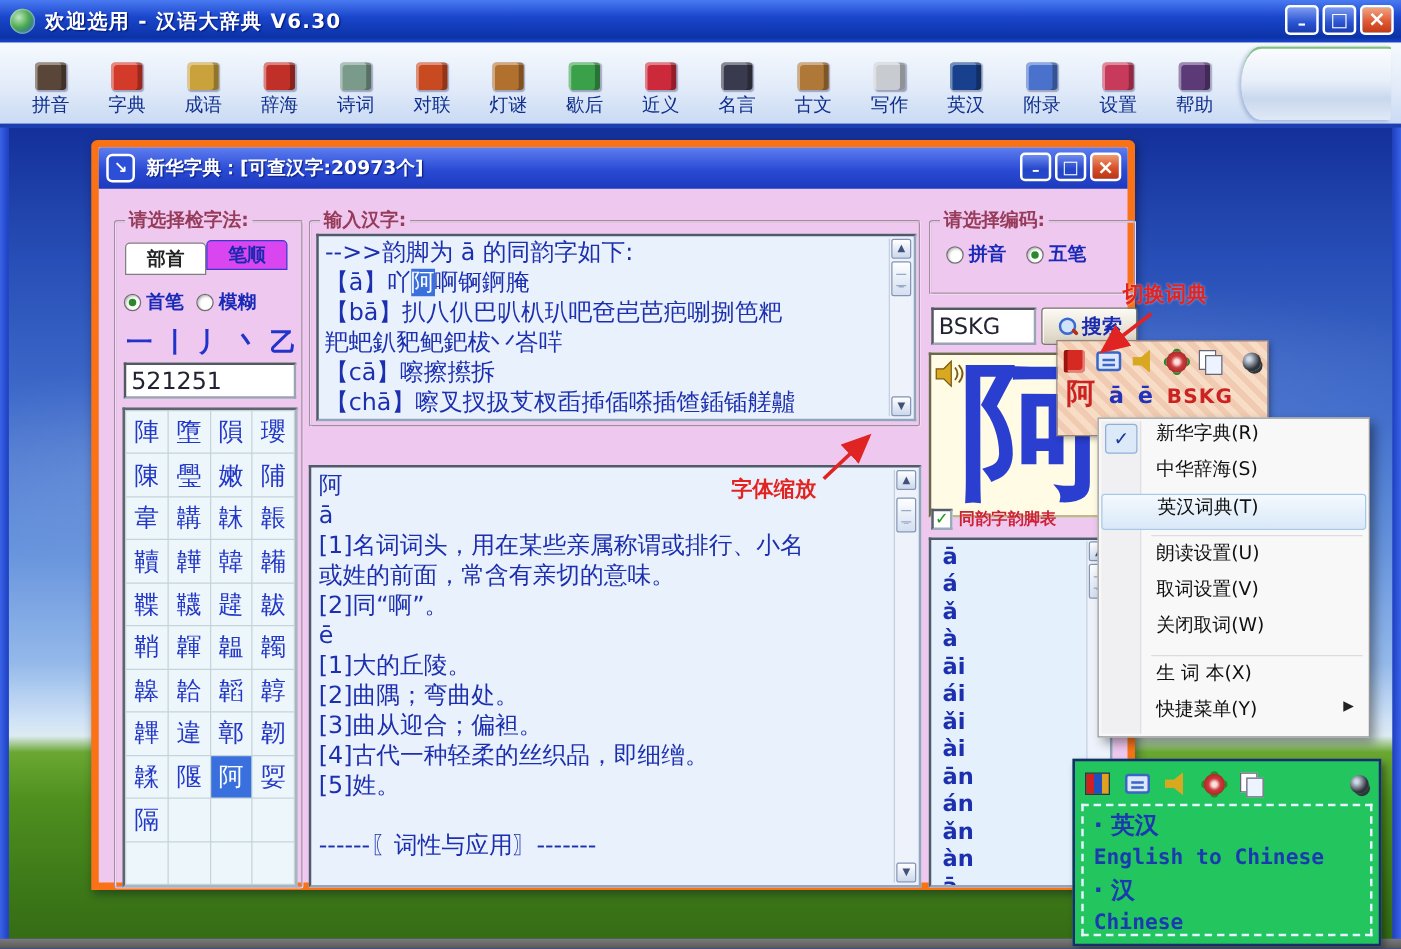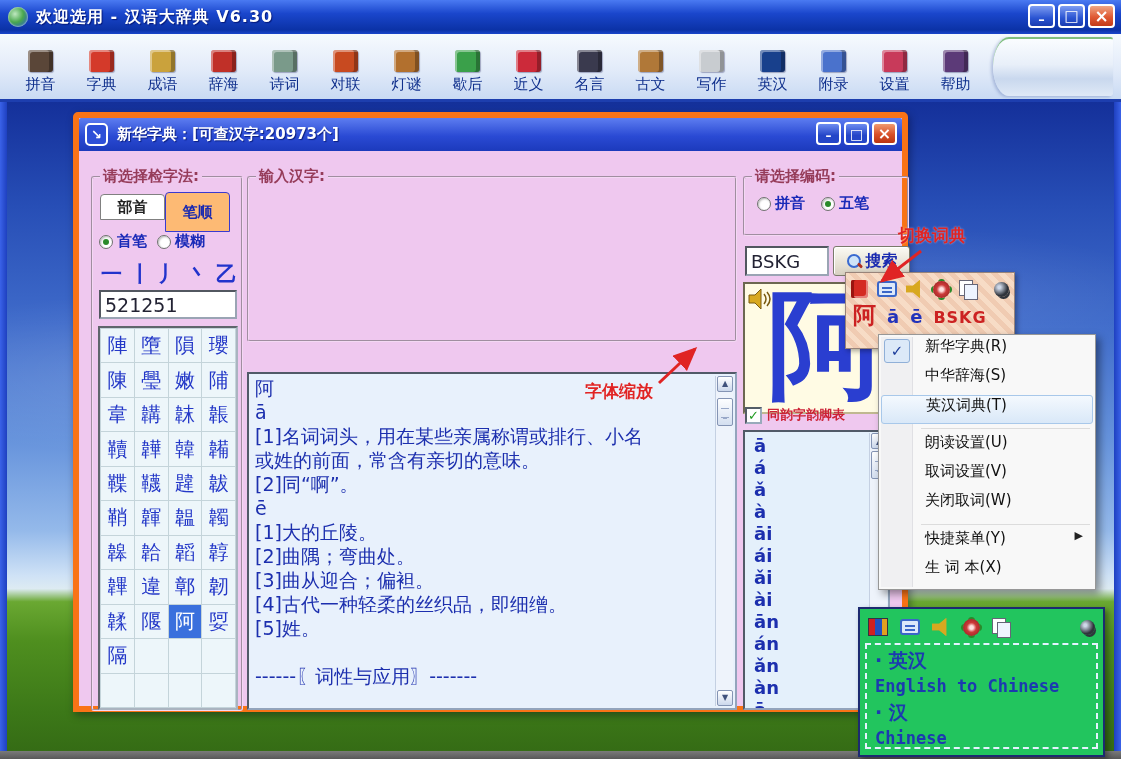--- a/index.html
+++ b/index.html
@@ -65,21 +65,21 @@
   .group { position:absolute; border:2px groove #f4d8f4; border-radius:3px;}
   .group-label { position:absolute; top:-11px; left:7px; background:#efc8ef; padding:0 3px;
     color:#963c5a; font-weight:bold; font-size:15px; white-space:nowrap;}
 
   
   .g-lookup { left:12px; top:58px; width:152px; height:535px; }
   .tabs { position:absolute; left:7px; top:16px; display:flex; }
   .tab { width:65px; height:26px; display:flex; align-items:center; justify-content:center;
     font-size:15px; font-weight:bold; color:#222; background:#fff; border:1px solid #808080;
     border-radius:4px 4px 0 0; cursor:pointer;}
-  .tab.active { background:#fdba74; color:#1a2ab0; border-color:#3a3ad0; height:40px; margin-top:-2px; z-index:2;}
+  .tab.active { background:#d946ef; color:#1a2ab0; border-color:#3a3ad0; height:24px; margin-top:-2px; z-index:2;}
   .radio-row { position:absolute; left:6px; display:flex; gap:10px; align-items:center;}
   .g-lookup .radio-row { top:54px; }
   .radio { display:flex; align-items:center; gap:4px; font-size:15px; font-weight:bold; color:#1a2ab8; cursor:pointer;}
   .rdot { width:14px; height:14px; border-radius:50%; background:#fff; border:1px solid #707070;
     box-shadow:inset 1px 1px 2px #bbb; position:relative;}
   .radio.on .rdot::after { content:""; position:absolute; left:3px; top:3px; width:6px; height:6px;
     border-radius:50%; background:#2a8a2a;}
   .strokes { position:absolute; left:8px; top:82px; width:136px; display:flex; justify-content:space-between;
     font-size:21px; color:#2233cc; font-weight:bold;}
   .stroke { cursor:pointer; }
@@ -453,20 +453,32 @@
 
           <div class="cell"></div>
 
           <div class="cell"></div>
 
       </div>
     </div>
 
     <div class="group g-input">
       <div class="group-label">输入汉字:</div>
+      <div class="textarea ta-input"><span>--&gt;&gt;韵脚为 ā 的同韵字如下:
+【ā】吖</span><span class="hl">阿</span><span>啊锕錒腌
+【bā】扒八仈巴叭朳玐吧夿岜芭疤哵捌笆粑
+羓蚆釟豝鲃鈀柭丷峇哶
+【cā】嚓擦攃拆
+【chā】嚓叉扠扱芆杈臿揷偛嗏插馇鍤锸艖齇</span>
+        <div class="sb">
+          <div class="sb-btn sb-up"></div>
+          <div class="sb-thumb" style="top:18px;"></div>
+          <div class="sb-btn sb-dn"></div>
+        </div>
+      </div>
     </div>
 
 
     <div class="result-area-wrap">
       <div class="textarea ta-result"><span>阿
 ā
 [1]名词词头，用在某些亲属称谓或排行、小名
 或姓的前面，常含有亲切的意味。
 [2]同“啊”。
 ē
@@ -605,28 +617,28 @@
       <div class="menu-item">
 
         <span>关闭取词(W)</span>
       </div>
 
       <div class="menu-item sep">
 
         <span></span>
       </div>
 
+      <div class="menu-item">
+
+        <span>生 词 本(X)</span>
+      </div>
+
       <div class="menu-item submenu">
 
         <span>快捷菜单(Y)</span>
-      </div>
-
-      <div class="menu-item">
-
-        <span>生 词 本(X)</span>
       </div>
 
   </div>
 
   <div class="minipop">
     <div class="mp-icons">
       <span class="ic ic-books3"></span>
       <span class="ic ic-switch"></span>
       <span class="ic ic-speaker"></span>
       <span class="ic ic-gear"></span>

